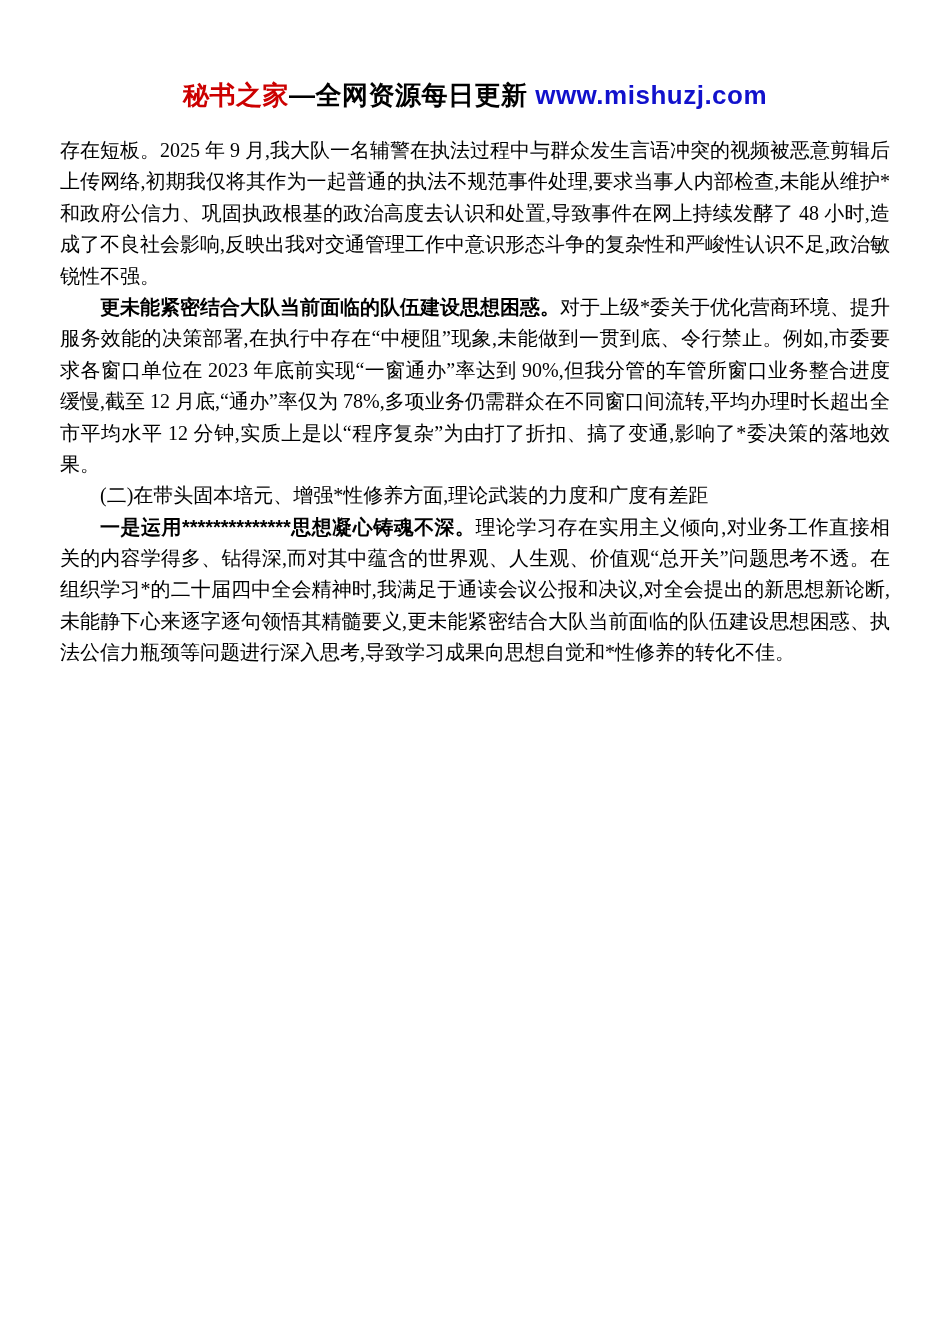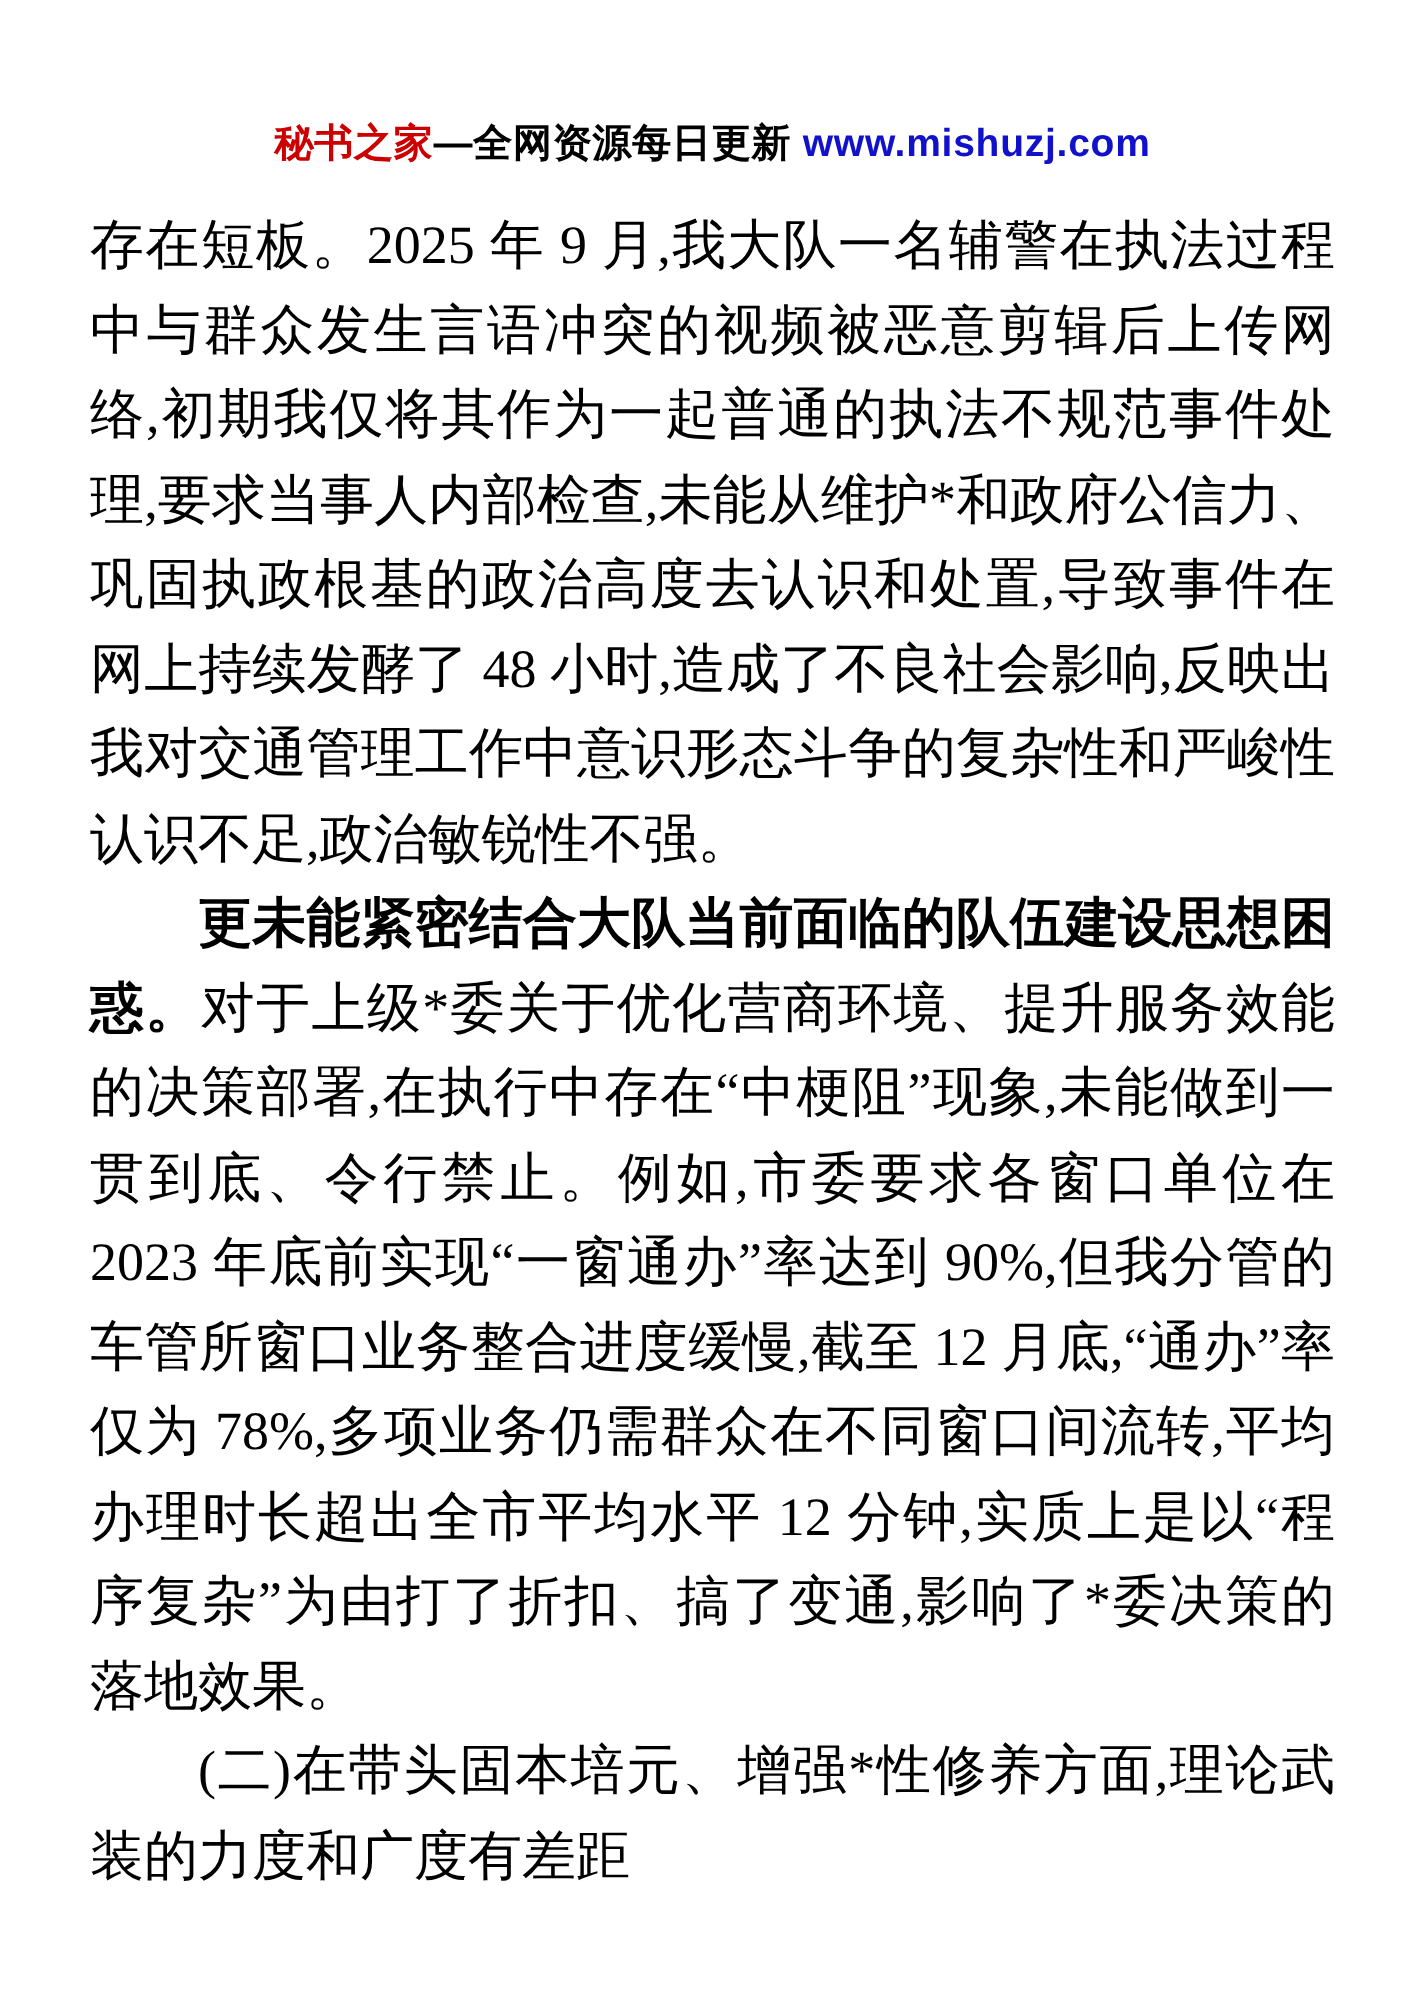--- a/index.html
+++ b/index.html
@@ -35,21 +35,21 @@
     color: #cc0000;
   }
   .watermark .tagline {
     color: #000000;
   }
   .watermark .site {
     color: #1111cc;
   }
   .doc-body {
     margin-top: 22px;
-    font-size: 36px;
+    font-size: 20px;
     line-height: 1.57;
     text-align: justify;
     text-justify: inter-ideograph;
     font-family: "Liberation Serif", "DejaVu Serif", serif;
   }
   .para {
     margin: 0;
     text-indent: 0;
   }
   .para.indent {
@@ -76,16 +76,19 @@
     </p>
 
     <p class="para indent">
       <span class="bold-head">更未能紧密结合大队当前面临的队伍建设思想困惑。</span><span>对于上级*委关于优化营商环境、提升服务效能的决策部署,在执行中存在“中梗阻”现象,未能做到一贯到底、令行禁止。例如,市委要求各窗口单位在 2023 年底前实现“一窗通办”率达到 90%,但我分管的车管所窗口业务整合进度缓慢,截至 12 月底,“通办”率仅为 78%,多项业务仍需群众在不同窗口间流转,平均办理时长超出全市平均水平 12 分钟,实质上是以“程序复杂”为由打了折扣、搞了变通,影响了*委决策的落地效果。</span>
     </p>
 
     <p class="para indent">
       <span>(二)在带头固本培元、增强*性修养方面,理论武装的力度和广度有差距</span>
     </p>
 
+    <p class="para indent">
+      <span class="bold-head">一是运用**************思想凝心铸魂不深。</span><span>理论学习存在实用主义倾向,对业务工作直接相关的内容学得多、钻得深,而对其中蕴含的世界观、人生观、价值观“总开关”问题思考不透。在组织学习*的二十届四中全会精神时,我满足于通读会议公报和决议,对全会提出的新思想新论断,未能静下心来逐字逐句领悟其精髓要义,更未能紧密结合大队当前面临的队伍建设思想困惑、执法公信力瓶颈等问题进行深入思考,导致学习成果向思想自觉和*性修养的转化不佳。</span>
+    </p>
 
 
   </div>
 </div>
 
 </body></html>

